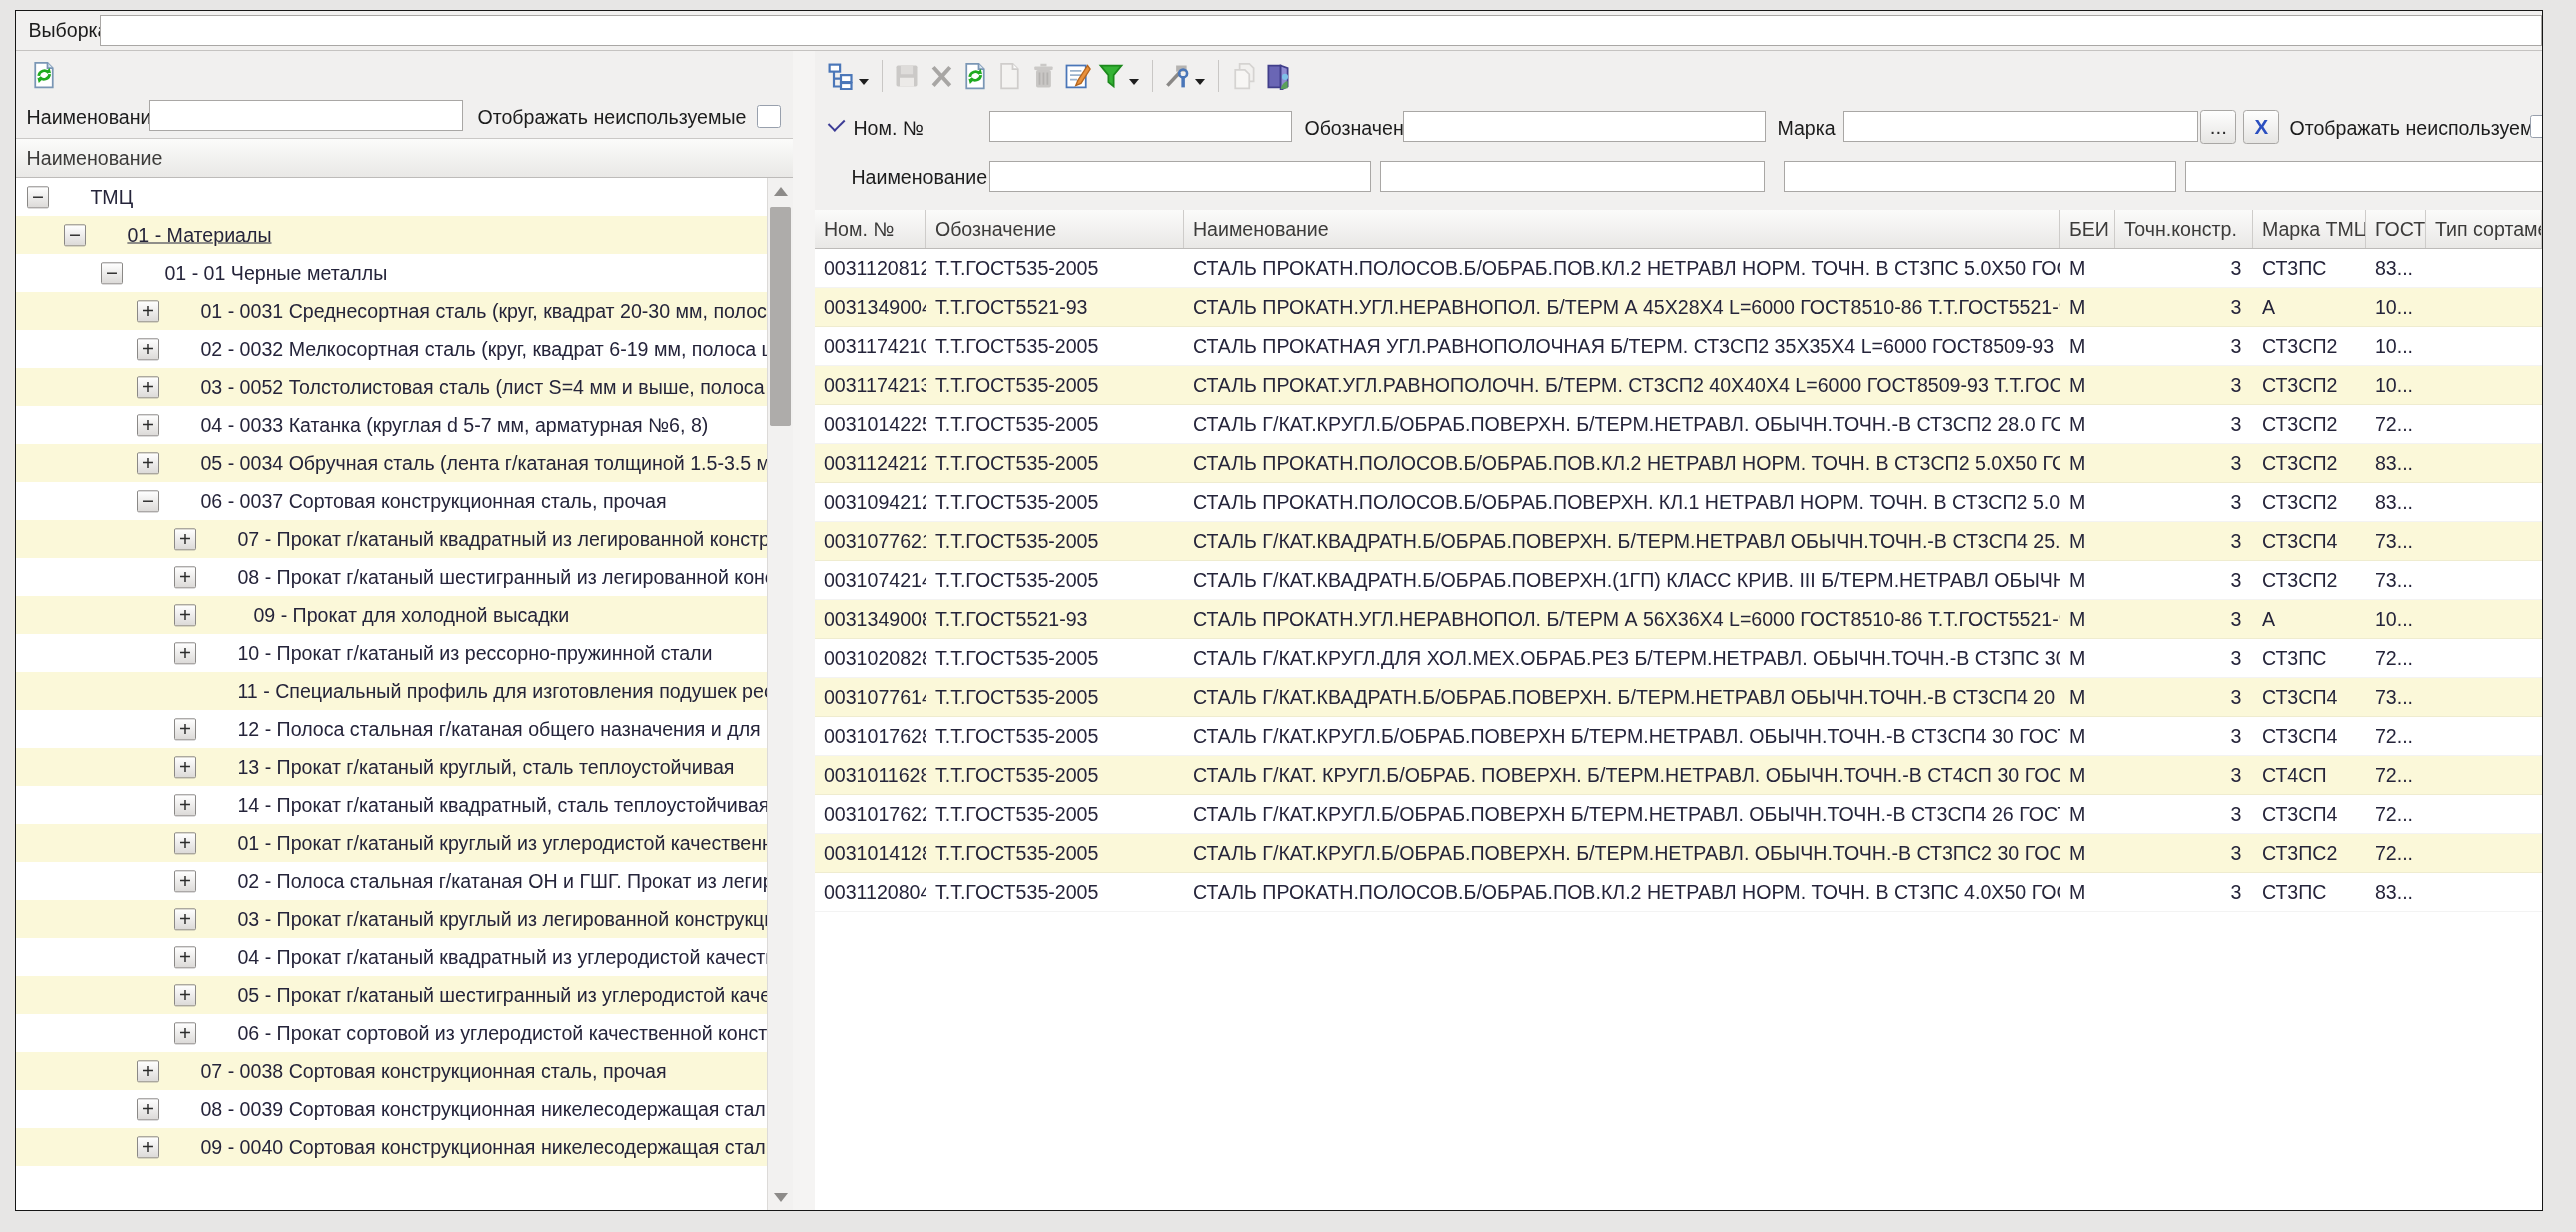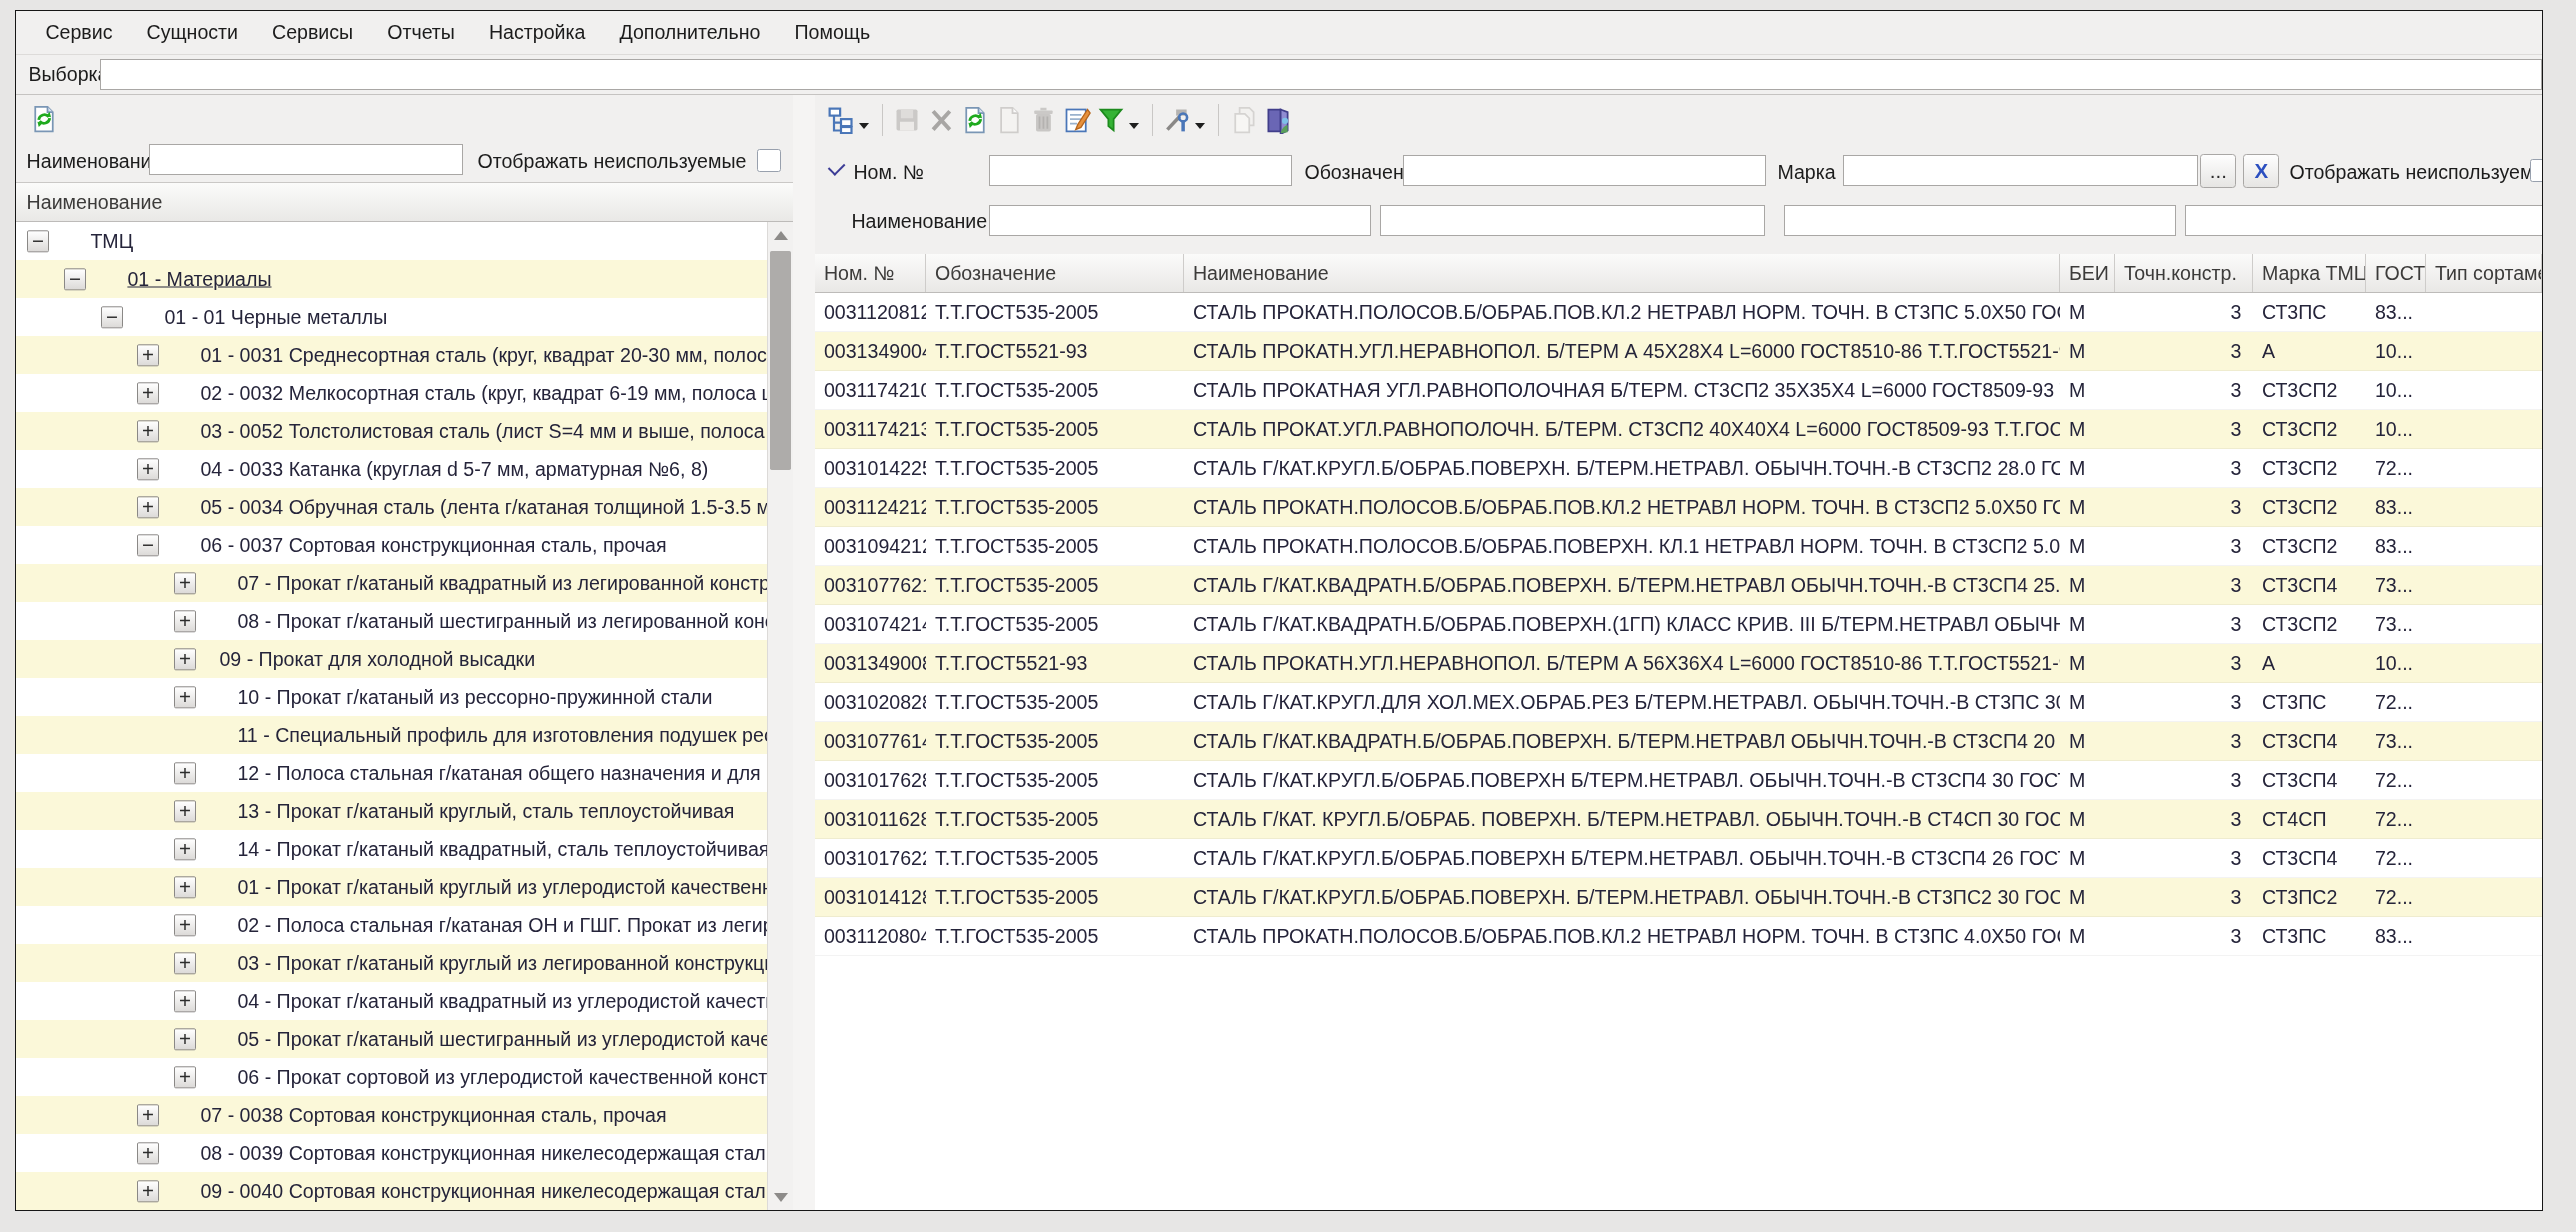--- a/index.html
+++ b/index.html
@@ -58,29 +58,20 @@
   .tr{display:flex;height:39px;background:#fff;}
   .tr.alt{background:#fbf8d9;}
   .td{font-size:19.6px;color:#25243a;padding-left:8.5px;display:flex;align-items:center;white-space:nowrap;overflow:hidden;box-sizing:border-box;flex:none;border-bottom:0.9px solid rgba(90,90,90,0.07);}
   .td.num{justify-content:flex-end;padding-right:12px;padding-left:0;}
 </style>
 </head>
 <body>
 
 <div class="window">
 
-  <div class="menubar" id="menubar">
-      <span class="mi">Сервис</span>
-      <span class="mi">Сущности</span>
-      <span class="mi">Сервисы</span>
-      <span class="mi">Отчеты</span>
-      <span class="mi">Настройка</span>
-      <span class="mi">Дополнительно</span>
-      <span class="mi">Помощь</span>
-    </div>
 
   <div class="selrow">
     <span class="sel-label">Выборка</span>
     <input class="sel-input" value="" style="">
   </div>
 
   <div class="main">
 
     <div class="left-panel">
       <div class="lp-toolbar">
@@ -145,21 +136,21 @@
             <div class="trow alt">
               <span class="exp" style="left: 158px;">+</span>
               <span class="tlabel" style="left: 221px;">07 - Прокат г/катаный квадратный из легированной конструкци</span>
             </div>
             <div class="trow">
               <span class="exp" style="left: 158px;">+</span>
               <span class="tlabel" style="left: 221px;">08 - Прокат г/катаный шестигранный из легированной констр</span>
             </div>
             <div class="trow alt">
               <span class="exp" style="left: 158px;">+</span>
-              <span class="tlabel" style="left: 203px; text-align: right;">09 - Прокат для холодной высадки</span>
+              <span class="tlabel" style="left: 237px; text-align: right;">09 - Прокат для холодной высадки</span>
             </div>
             <div class="trow">
               <span class="exp" style="left: 158px;">+</span>
               <span class="tlabel" style="left: 221px;">10 - Прокат г/катаный из рессорно-пружинной стали</span>
             </div>
             <div class="trow alt">
               <span class="tlabel" style="left: 221px;">11 - Специальный профиль для изготовления подушек рессор</span>
             </div>
             <div class="trow">
               <span class="exp" style="left: 158px;">+</span>

